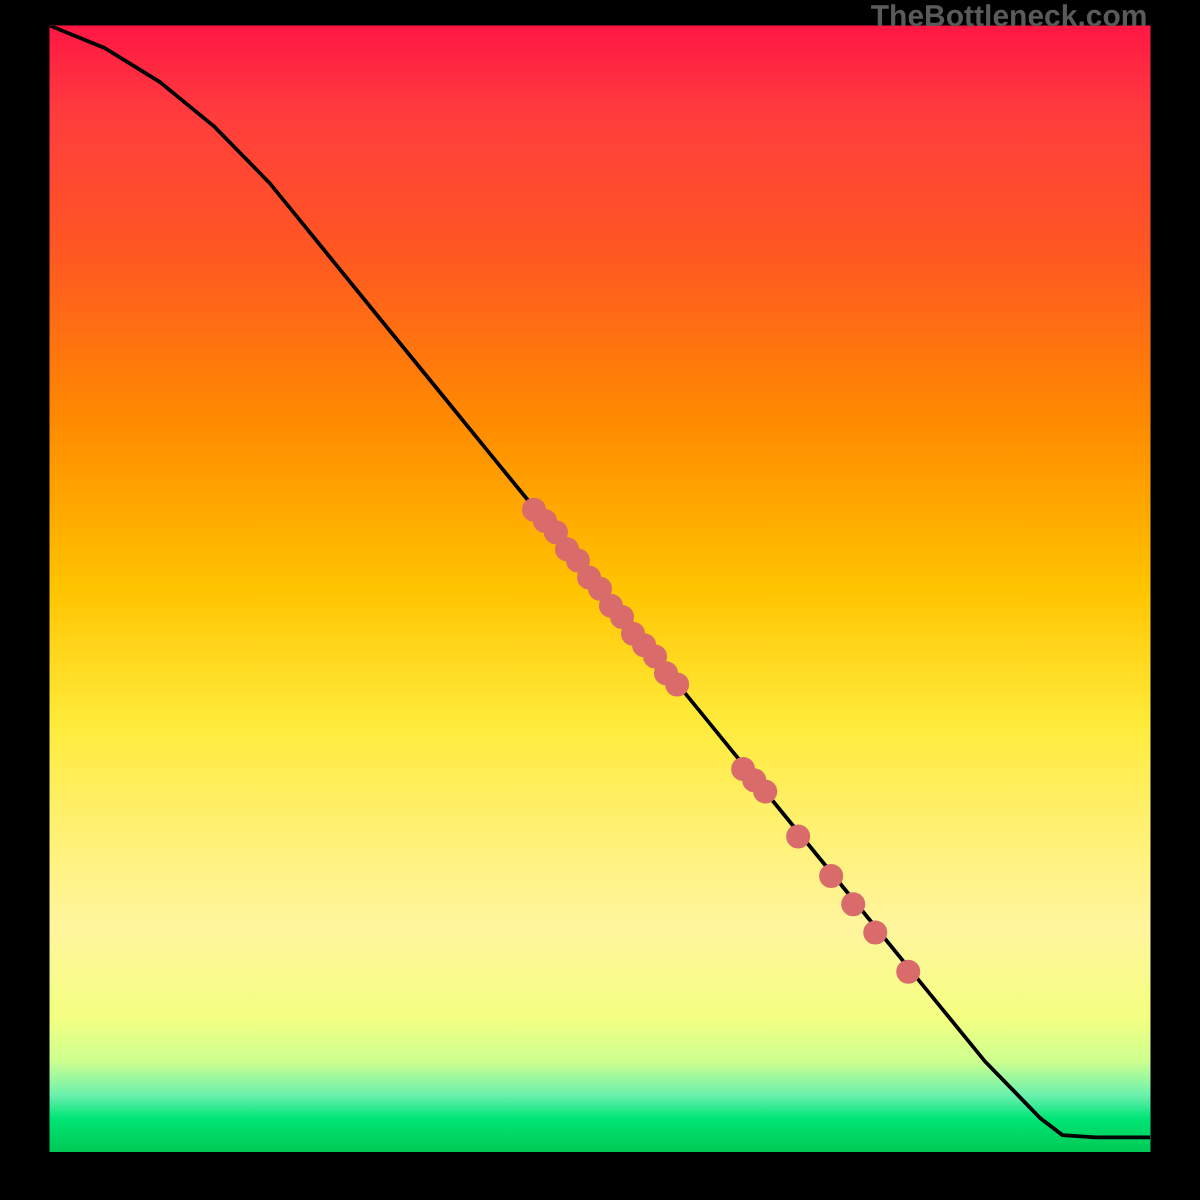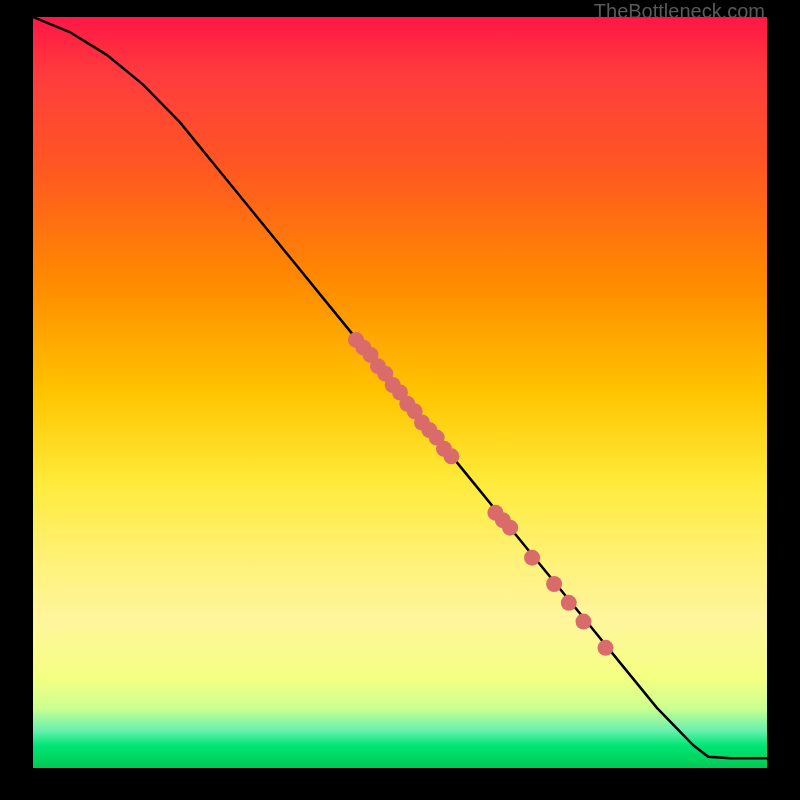--- a/index.html
+++ b/index.html
@@ -31,21 +31,21 @@
       #00e676 97%,
       #00c853 100%
     );
   }
   .watermark {
     position: absolute;
     top: 0px;
     right: 35px;
     color: #5a5a5a;
     font-size: 20px;
-    font-weight: 400;
+    font-weight: 700;
     z-index: 10;
   }
   svg.curve {
     position: absolute;
     left: 33px;
     top: 17px;
     width: 734px;
     height: 751px;
     z-index: 5;
   }

